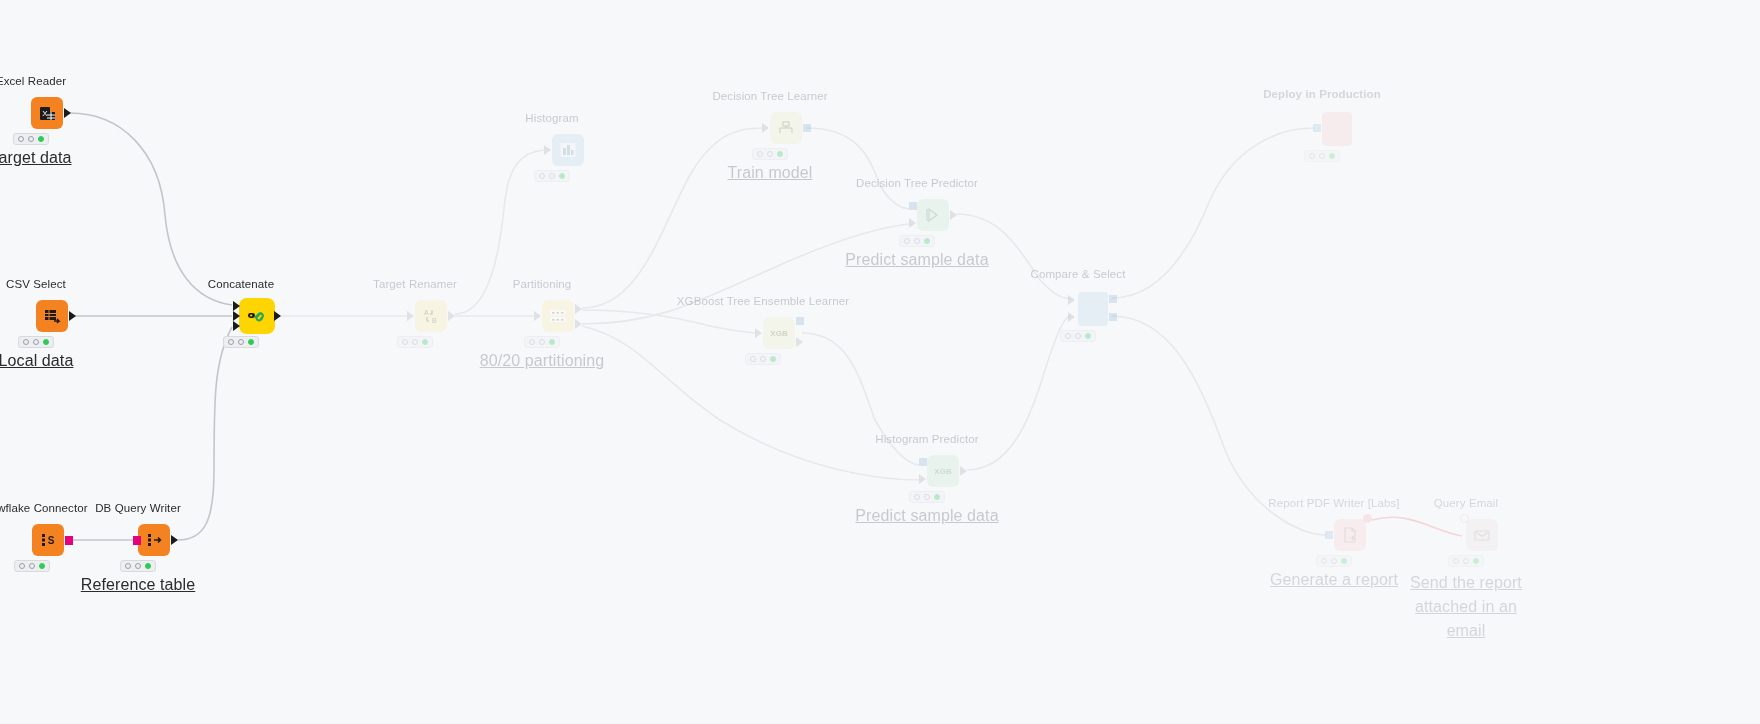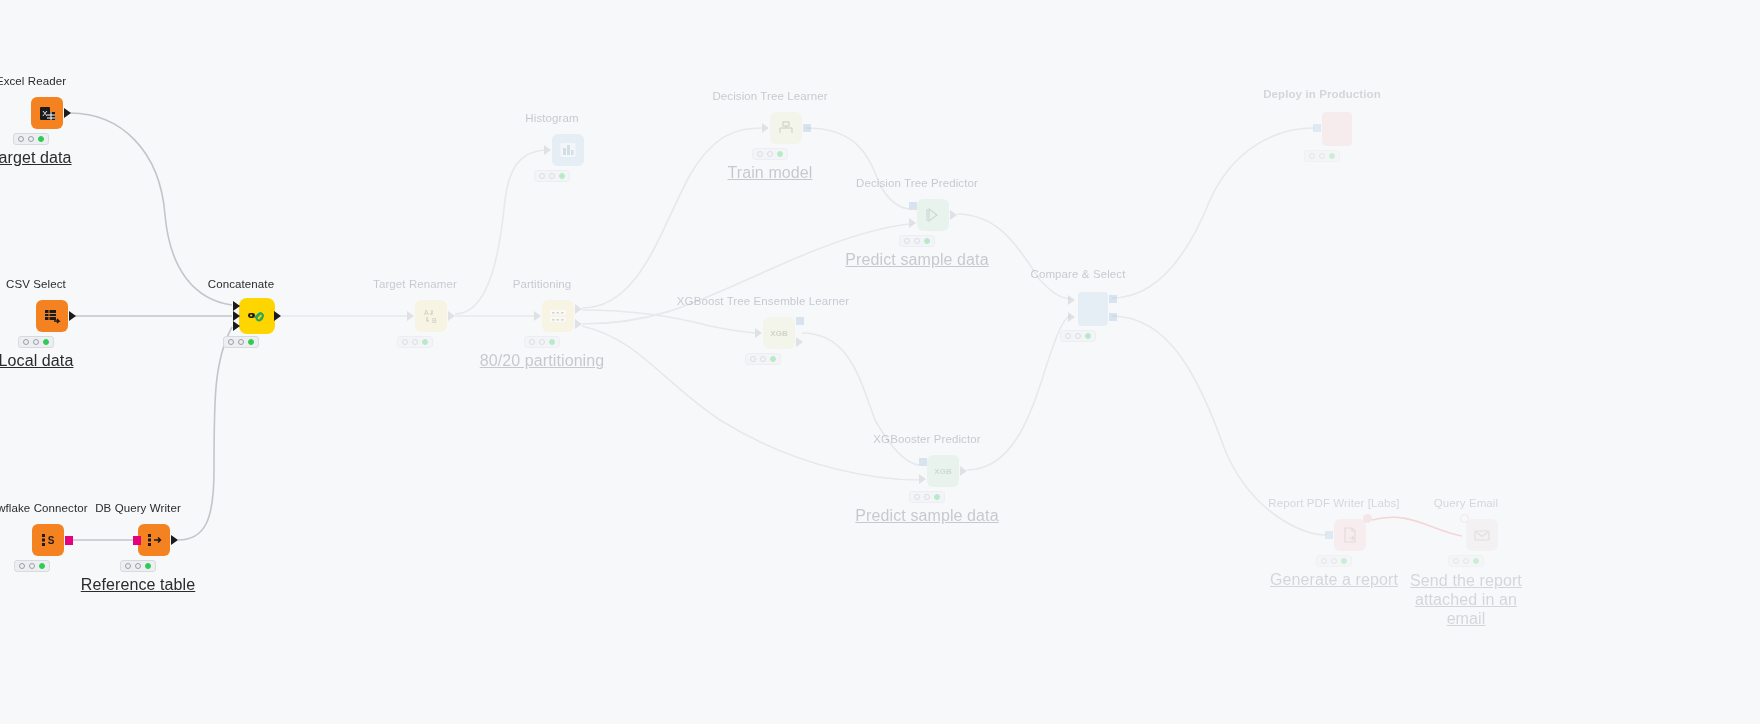--- a/index.html
+++ b/index.html
@@ -35,21 +35,21 @@
     position:absolute;
     white-space:nowrap;
     font-size:16px;
     color:#2b2b2b;
     left:50%;transform:translateX(-50%);
     top:52px;
     text-align:center;
     letter-spacing:.1px;
     text-decoration:underline;
   }
-  .nlabel.two{white-space:normal;width:130px;line-height:19px;}
+  .nlabel.two{white-space:normal;width:130px;line-height:24px;}
 
   
   .status{
     position:absolute;left:50%;transform:translateX(-50%);
     top:36px;
     display:flex;align-items:center;gap:4px;
     padding:2px 4px;
     background:#eceef1;
     border:1px solid #d8dade;
     border-radius:3px;
@@ -387,21 +387,21 @@
     <div class="port out-tri" style="left:33px;top:20px;border-left-color:#a9adb2;"></div>
     <div class="status">
       <span class="dot"></span>
       <span class="dot"></span>
       <span class="dot green"></span>
     </div>
     <div class="nlabel"></div>
   </div>
 
   <div class="node dim" style="left:927px;top:455px;">
-    <div class="ntitle">XGBooster Predictor</div>
+    <div class="ntitle">Histogram Predictor</div>
     <div class="nbody" style="background:#c9e8d4;">
       <span>
         <svg width="28" height="14" viewBox="0 0 28 14">
           <text x="14" y="10" font-size="8" font-weight="bold" fill="#6f9a7f" text-anchor="middle" font-family="Liberation Sans, sans-serif">XGB</text>
         </svg>
       </span>
     </div>
     <div class="port sq" style="left:-8px;top:3px;"></div>
     <div class="port in-tri" style="left:-8px;top:19px;border-left-color:#a9adb2;"></div>
     <div class="port out-tri" style="left:33px;top:11px;border-left-color:#a9adb2;"></div>

